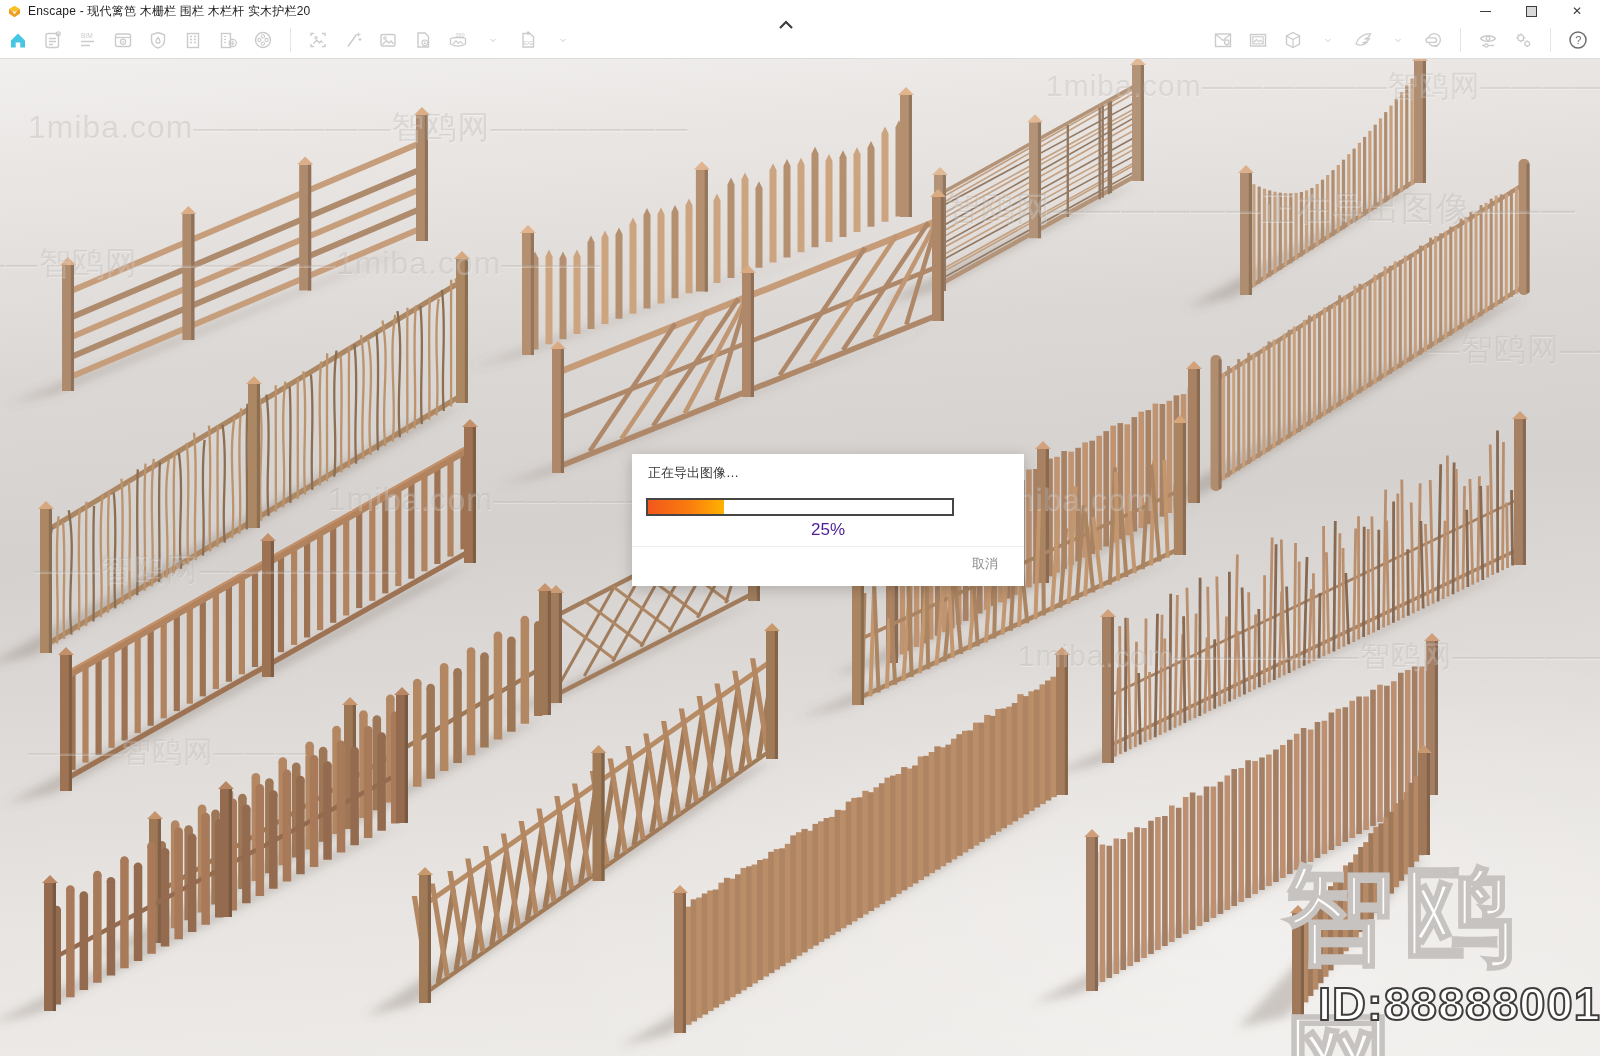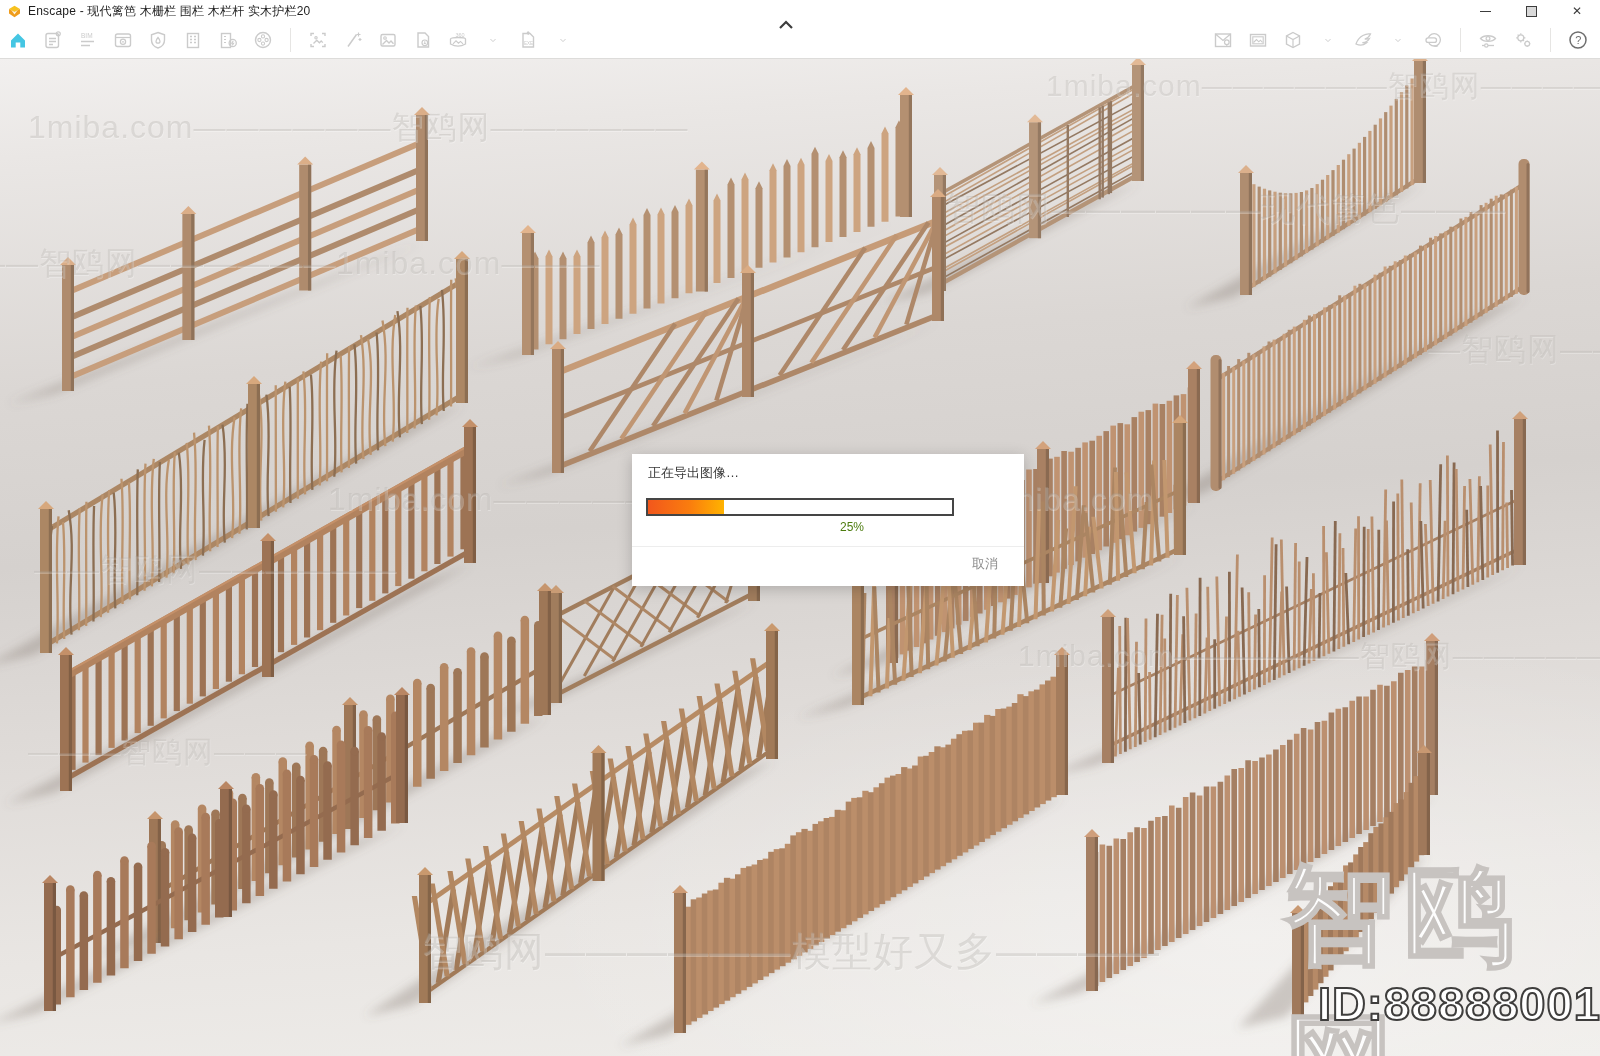--- a/index.html
+++ b/index.html
@@ -47,21 +47,21 @@
     letter-spacing:1px;color:#ffffff;-webkit-text-stroke:2px #3f3e3d;
     text-shadow:0 0 1px #3f3e3d;z-index:4;}
 
   
   #dialog{position:absolute;left:632px;top:454px;width:392px;height:132px;background:#ffffff;
     box-shadow:0 3px 14px rgba(0,0,0,0.20);z-index:10;}
   #dialog .dtitle{position:absolute;left:16px;top:10px;font-size:13px;color:#3a3a3a;}
   #dialog .barwrap{position:absolute;left:14px;top:44px;width:304px;height:14px;
     border:2px solid #454545;background:#ffffff;}
   #dialog .barfill{height:100%;background:linear-gradient(90deg,#f2571c 0%,#fa7d0e 55%,#ffb300 100%);}
-  #dialog .pct{position:absolute;left:0;top:66px;width:100%;text-align:center;font-size:12px;color:#4d7c0f;margin-left:24px;}
+  #dialog .pct{position:absolute;left:0;top:66px;width:100%;text-align:center;font-size:17px;color:#4c1d95;}
   #dialog .dsep{position:absolute;left:0;top:92px;width:100%;height:0;border-top:1px solid #ededed;}
   #dialog .cancel{position:absolute;right:26px;top:101px;font-size:13px;color:#8c8c8c;cursor:default;text-align:center;}
 </style>
 </head>
 <body>
 
 <div id="app">
 
   <div id="viewport"></div>
   <svg id="scene" width="1600" height="1056" viewBox="0 0 1600 1056">
@@ -998,28 +998,27 @@
         <rect x="1300.8" y="913" width="3.2" height="102" fill="#83634a"></rect>
         <polygon points="1290.0,913.0 1298.0,905.0 1306.0,913.0" fill="#c89871"></polygon>
         <rect x="1418" y="753" width="12" height="102" fill="#a0795b"></rect>
         <rect x="1426.8" y="753" width="3.2" height="102" fill="#83634a"></rect>
         <polygon points="1416.0,753.0 1424.0,745.0 1432.0,753.0" fill="#c89871"></polygon>
       </g>
     </svg>
   <div id="watermarks">
       <div class="wm" style="left: 1046px; top: 66px; font-size: 30px; opacity: 0.5;">1miba.com——————智鸥网——————</div>
       <div class="wm" style="left: 28px; top: 106px; font-size: 32px; opacity: 0.55;">1miba.com——————智鸥网——————</div>
-      <div class="wm" style="left: 946px; top: 186px; font-size: 34px; opacity: 0.52;">智鸥网——————现代篱笆———</div>
+      <div class="wm" style="left: 946px; top: 186px; font-size: 34px; opacity: 0.52;">智鸥网——————正在导出图像———</div>
       <div class="wm" style="left: -60px; top: 242px; font-size: 32px; opacity: 0.5;">———智鸥网——————1miba.com———</div>
       <div class="wm" style="left: 1428px; top: 328px; font-size: 32px; opacity: 0.45;">—智鸥网————</div>
       <div class="wm" style="left: 328px; top: 478px; font-size: 32px; opacity: 0.5;">1miba.com——————智鸥网——————1miba.com</div>
       <div class="wm" style="left: 34px; top: 548px; font-size: 32px; opacity: 0.45;">——智鸥网——————</div>
       <div class="wm" style="left: 1018px; top: 636px; font-size: 30px; opacity: 0.5;">1miba.com——————智鸥网——————</div>
       <div class="wm" style="left: 28px; top: 732px; font-size: 30px; opacity: 0.45;">———智鸥网———</div>
-      <div class="wm" style="left: 422px; top: 924px; font-size: 40px; opacity: 0.55;">智鸥网——————模型好又多————</div>
     </div>
 
   <div id="brand-logo">智鸥网</div>
   <div id="brand-id">ID:888880014</div>
 
   <div id="titlebar">
     <svg class="logo" viewBox="0 0 15 15">
       <path d="M2 5 L7.5 1.8 L13 5 L7.5 8 Z" fill="#f7c21f"></path>
       <path d="M2 5 L7.5 8 L13 5 L13 9.6 L7.5 13.2 L2 9.6 Z" fill="#ef9c1c"></path>
       <path d="M4.6 6.4 L7.5 8 L10.4 6.4 L7.5 10.4 Z" fill="#fff" opacity="0.85"></path>

